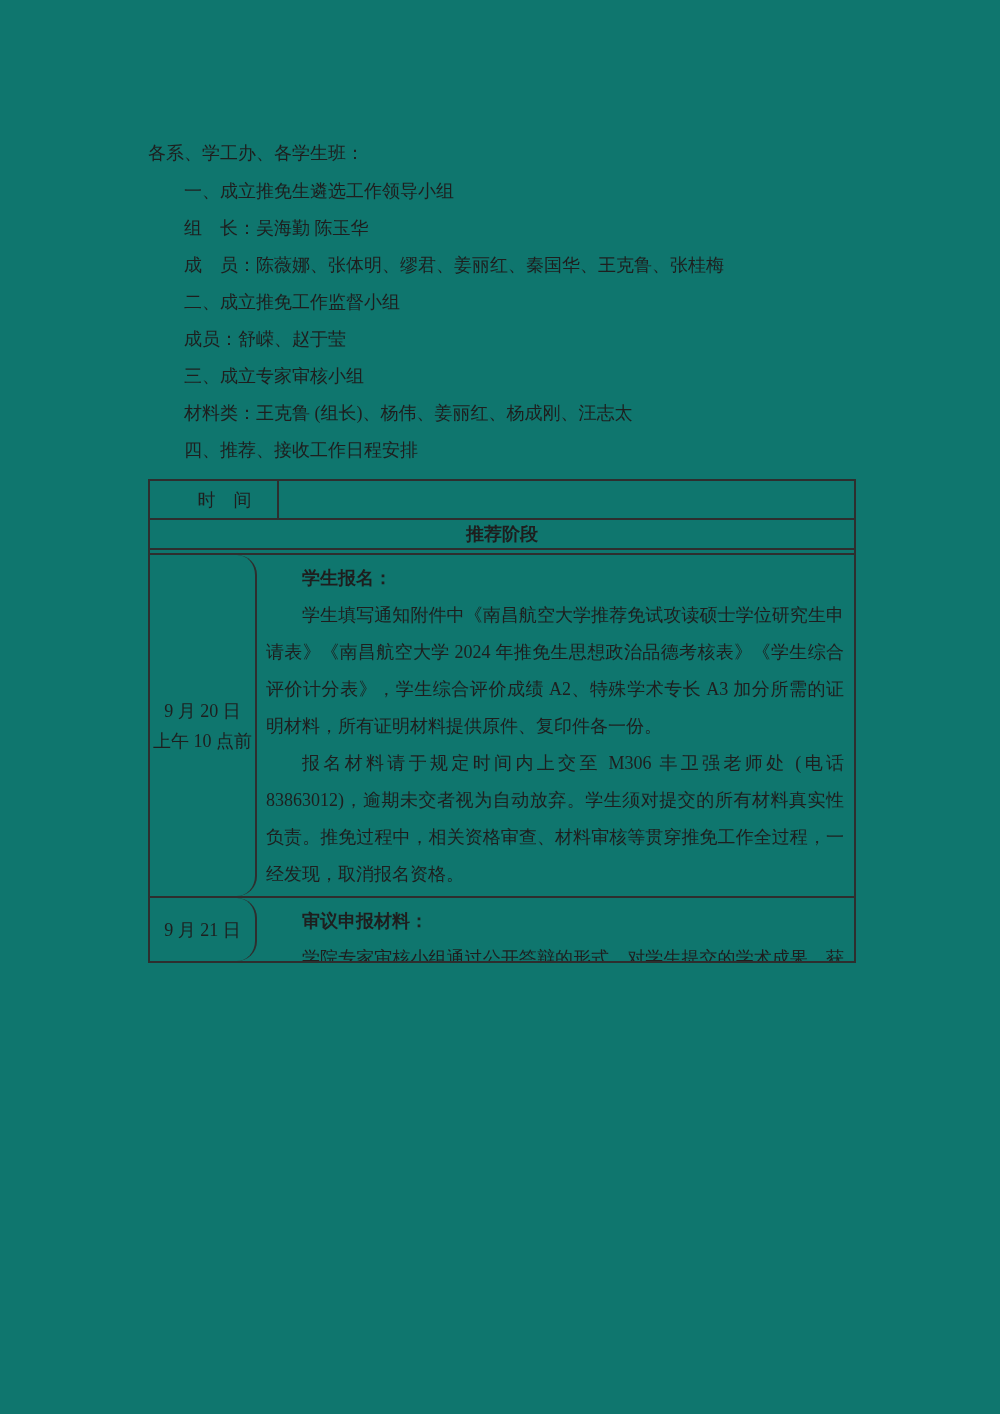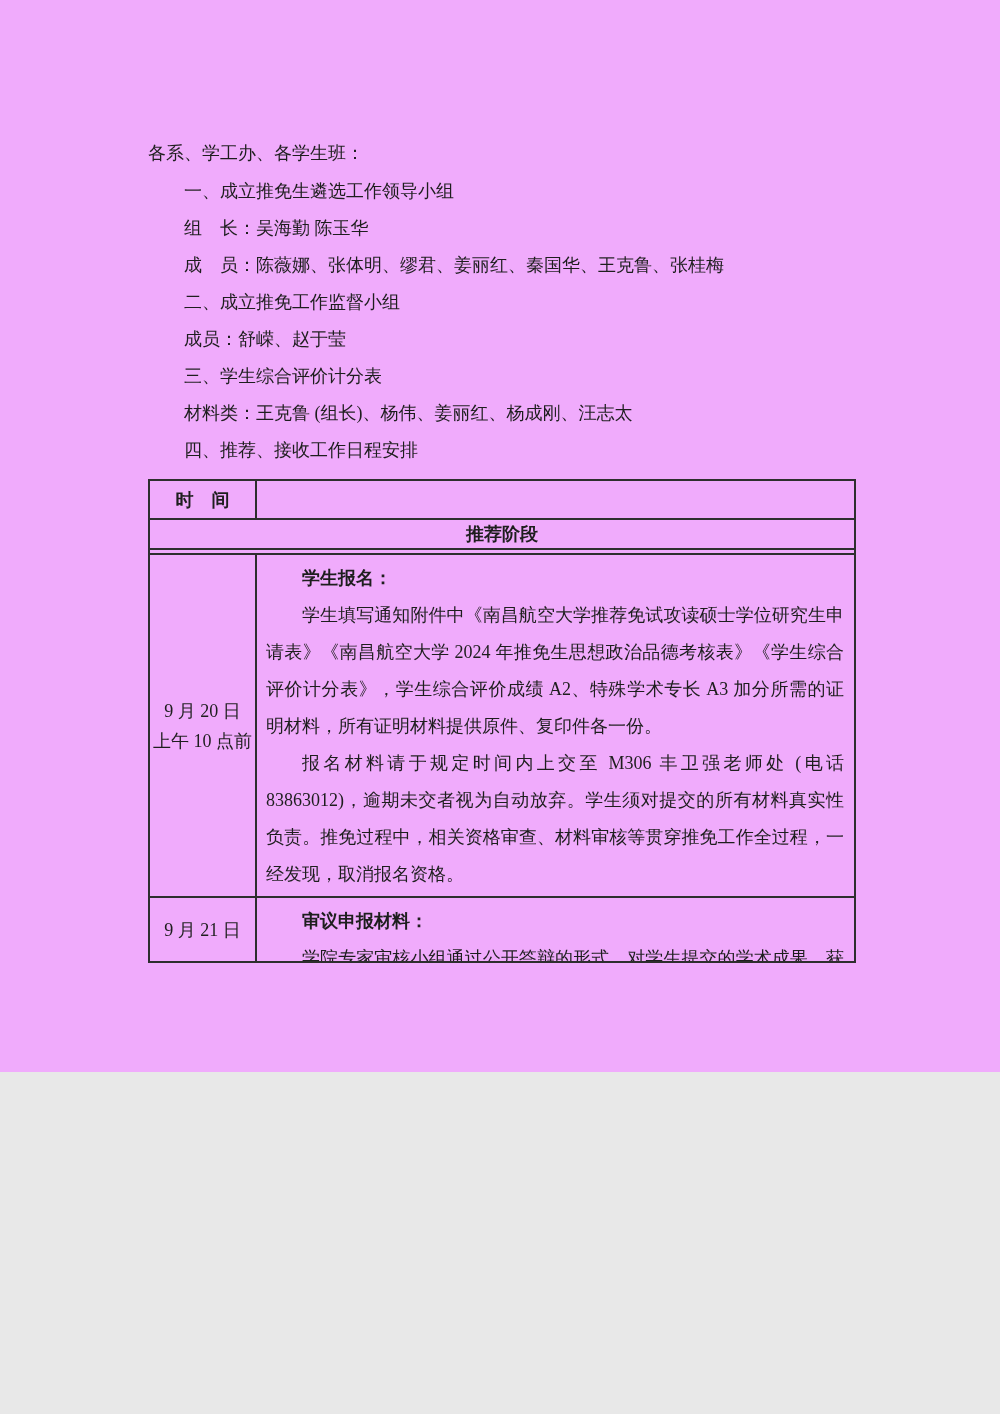--- a/index.html
+++ b/index.html
@@ -1,19 +1,19 @@
 <!DOCTYPE html>
 <html><head>
 <meta charset="utf-8">
 <style>
   html,body { margin:0; padding:0; background:#e8e8e8; }
   .page {
     position:relative;
-    width:1000px; height:1072px;
-    background:#f0abfc;
+    width:1000px; height:1414px;
+    background:#0f766e;
     overflow:hidden;
     font-family:"Liberation Serif","DejaVu Serif",serif;
     color:#1e1e1e;
   }
   .content {
     position:absolute;
     left:148px; top:134px;
     width:708px;
   }
   .line {
@@ -41,33 +41,33 @@
     width:105px;
     border-right:2px solid #2e2e2e;
     display:flex; flex-direction:column;
     align-items:center; justify-content:center;
     flex-shrink:0;
     text-align:center;
   }
   .t-main-col { flex:1; min-width:0; }
   .t-hrow .t-time-col, .t-hrow .t-main-col {
     display:flex; align-items:center; justify-content:center;
-    font-weight:bold; font-size:18px;
+    font-weight:normal; font-size:18px;padding-left:22px;
   }
   .t-stage {
     height:28px;
     border-bottom:2px solid #2e2e2e;
     display:flex; align-items:center; justify-content:center;
     font-weight:bold; font-size:18px;
   }
   .t-gap { height:3px; }
   .t-brow { display:flex; border-top:2px solid #2e2e2e; }
   .t-b1 { height:341px; }
   .t-b2 { height:63px; border-bottom:0; }
-  .t-brow .t-time-col { font-size:18px; line-height:30px; }
+  .t-brow .t-time-col { font-size:18px; line-height:30px;border-radius:20px; }
   .cell-body {
     flex:1; min-width:0;
     padding:5px 10px 16px 9px;
     overflow:hidden;
   }
   .cell-line {
     margin:0;
     font-size:18px;
     line-height:37px;
     text-align:justify;
@@ -83,21 +83,21 @@
 
     <p class="line">各系、学工办、各学生班：</p>
 
 
     <div class="items">
       <div class="item">一、成立推免生遴选工作领导小组</div>
       <div class="item">组　长：吴海勤 陈玉华</div>
       <div class="item">成　员：陈薇娜、张体明、缪君、姜丽红、秦国华、王克鲁、张桂梅</div>
       <div class="item">二、成立推免工作监督小组</div>
       <div class="item">成员：舒嵘、赵于莹</div>
-      <div class="item">三、学生综合评价计分表</div>
+      <div class="item">三、成立专家审核小组</div>
       <div class="item">材料类：王克鲁 (组长)、杨伟、姜丽红、杨成刚、汪志太</div>
       <div class="item">四、推荐、接收工作日程安排</div>
     </div>
 
     <div class="doc-table">
 
       <div class="t-hrow">
         <div class="t-time-col">时　间</div>
       </div>
 

